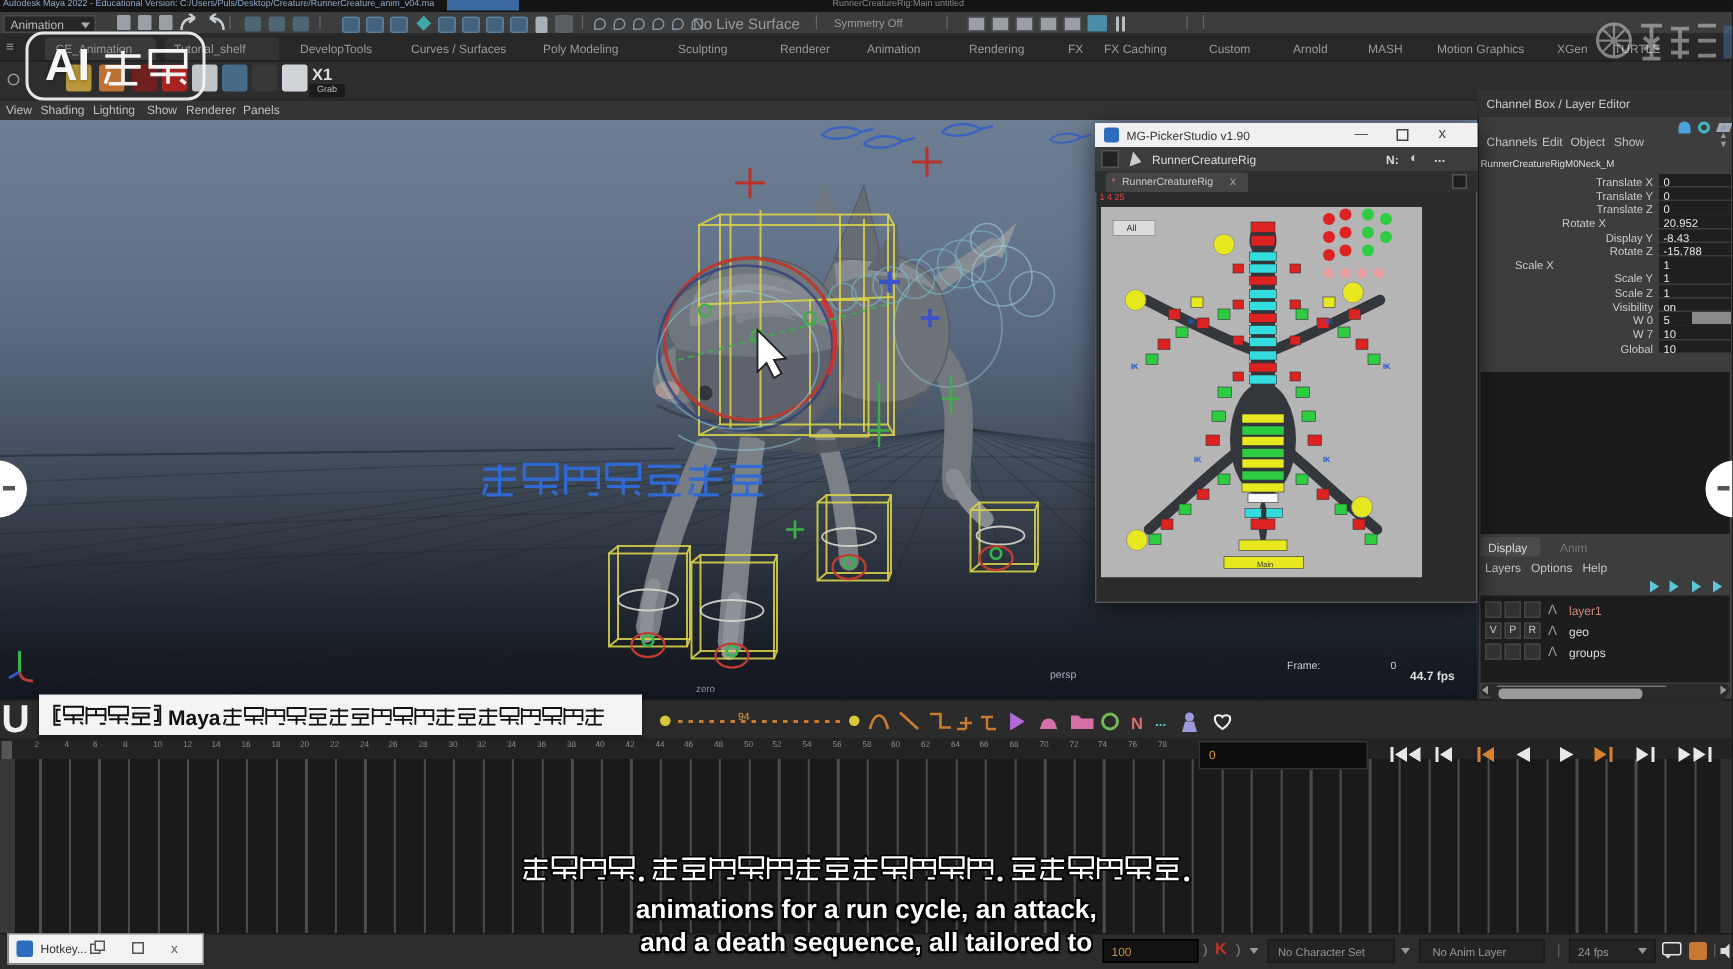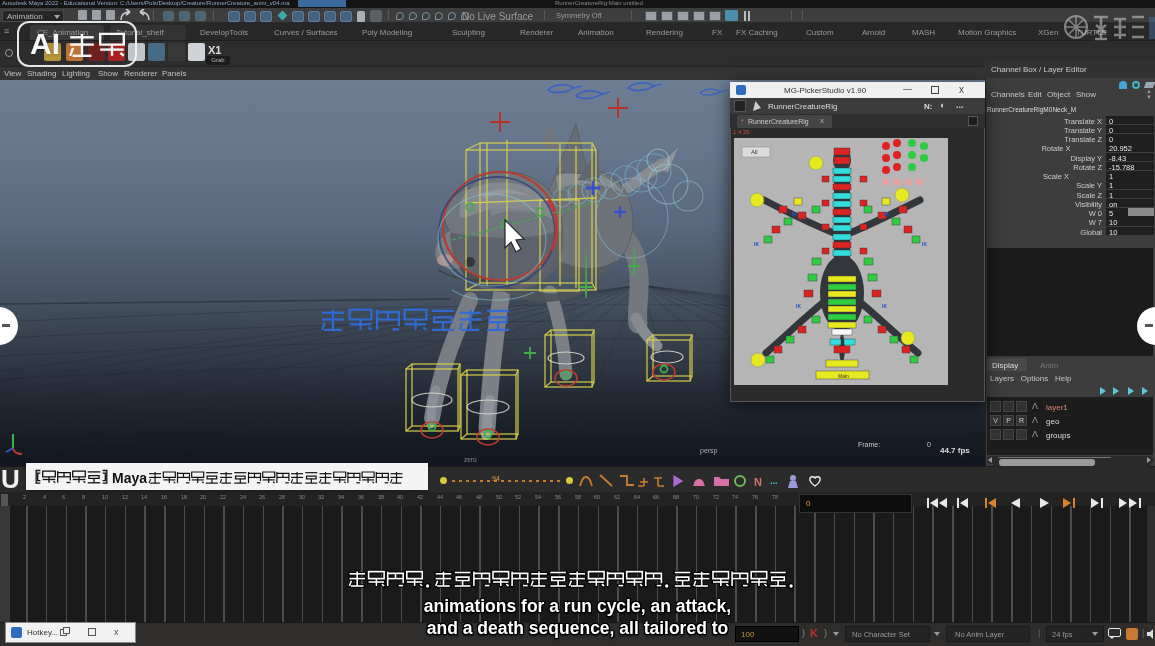--- a/index.html
+++ b/index.html
@@ -321,21 +321,21 @@
 <div class="t" style="left:1109px;top:135.0px;font-size:7.5px;color:#e8e8e8">0</div>
 <div class="t" style="left:1010px;top:144.2px;width:92px;text-align:center;font-size:7.5px;color:#ccc">Rotate X</div>
 <div class="abs" style="left:1106px;top:143.2px;width:48px;height:8.5px;background:#1f1f1f"></div>
 <div class="t" style="left:1109px;top:144.2px;font-size:7.5px;color:#e8e8e8">20.952</div>
 <div class="t" style="left:1010px;top:153.5px;width:92px;text-align:right;font-size:7.5px;color:#ccc">Display Y</div>
 <div class="abs" style="left:1106px;top:152.5px;width:48px;height:8.5px;background:#1f1f1f"></div>
 <div class="t" style="left:1109px;top:153.5px;font-size:7.5px;color:#e8e8e8">-8.43</div>
 <div class="t" style="left:1010px;top:162.8px;width:92px;text-align:right;font-size:7.5px;color:#ccc">Rotate Z</div>
 <div class="abs" style="left:1106px;top:161.8px;width:48px;height:8.5px;background:#1f1f1f"></div>
 <div class="t" style="left:1109px;top:162.8px;font-size:7.5px;color:#e8e8e8">-15.788</div>
-<div class="t" style="left:1010px;top:172.0px;width:92px;text-align:center;font-size:7.5px;color:#ccc">Scale X</div>
+<div class="t" style="left:1010px;top:172.0px;width:92px;text-align:left;font-size:7.5px;color:#ccc">Scale X</div>
 <div class="abs" style="left:1106px;top:171.0px;width:48px;height:8.5px;background:#1f1f1f"></div>
 <div class="t" style="left:1109px;top:172.0px;font-size:7.5px;color:#e8e8e8">1</div>
 <div class="t" style="left:1010px;top:181.2px;width:92px;text-align:right;font-size:7.5px;color:#ccc">Scale Y</div>
 <div class="abs" style="left:1106px;top:180.2px;width:48px;height:8.5px;background:#1f1f1f"></div>
 <div class="t" style="left:1109px;top:181.2px;font-size:7.5px;color:#e8e8e8">1</div>
 <div class="t" style="left:1010px;top:190.5px;width:92px;text-align:right;font-size:7.5px;color:#ccc">Scale Z</div>
 <div class="abs" style="left:1106px;top:189.5px;width:48px;height:8.5px;background:#1f1f1f"></div>
 <div class="t" style="left:1109px;top:190.5px;font-size:7.5px;color:#e8e8e8">1</div>
 <div class="t" style="left:1010px;top:199.8px;width:92px;text-align:right;font-size:7.5px;color:#ccc">Visibility</div>
 <div class="abs" style="left:1106px;top:198.8px;width:48px;height:8.5px;background:#1f1f1f"></div>
@@ -833,21 +833,21 @@
 <div class="abs" style="left:1110px;top:637px;width:0;height:0;border-left:2px solid transparent;border-right:2px solid transparent;border-top:2px solid #e8e8e8;z-index:52"></div>
 <div class="abs" style="left:1126px;top:628px;width:12px;height:12px;background:#c87830;border-radius:2px;z-index:52"></div>
 <div class="t" style="left:1142px;top:628px;font-size:9px;color:#666;z-index:52">|</div>
 <svg class="abs" style="left:1146px;top:628px;z-index:52" width="12" height="12" viewBox="0 0 12 12" xmlns="http://www.w3.org/2000/svg">
 <path d="M 1 4 h 3 l 3 -3 v 10 l -3 -3 h -3 z" fill="#ddd"></path>
       <path d="M 9 3 q 3 3 0 6" stroke="#ddd" fill="none" stroke-width="1.2"></path>
     </svg>
 <div class="abs" style="left:730px;top:82px;width:255px;height:320px;background:#2b2b2b;box-shadow:0 4px 16px rgba(0,0,0,0.6);border:1px solid #555;z-index:20"></div>
 <div class="abs" style="left:730px;top:82px;width:255px;height:16px;background:#f0f0f0;z-index:21"></div>
 <div class="abs" style="left:736px;top:85px;width:10px;height:10px;background:#2d6cc0;border-radius:2px;z-index:22"></div>
-<div class="t" style="left:784px;top:86px;font-size:8px;color:#333;z-index:22">MG-PickerStudio v1.90</div>
+<div class="t" style="left:751px;top:86px;font-size:8px;color:#333;z-index:22">MG-PickerStudio v1.90</div>
 <div class="t" style="left:903px;top:84px;font-size:9px;color:#444;z-index:22">—</div>
 <div class="abs" style="left:931px;top:86px;width:8px;height:8px;border:1px solid #444;z-index:22"></div>
 <div class="t" style="left:959px;top:84px;font-size:10px;color:#444;z-index:22">x</div>
 <div class="abs" style="left:730px;top:98px;width:255px;height:16px;background:#3c3c3c;z-index:21"></div>
 <div class="abs" style="left:734px;top:100px;width:12px;height:12px;background:#222;border:1px solid #555;z-index:22"></div>
 <div class="abs" style="left:753px;top:101px;width:8px;height:10px;background:#ccc;clip-path:polygon(0 100%,30% 0,100% 70%);z-index:22"></div>
 <div class="t" style="left:768px;top:102px;font-size:8px;color:#ddd;z-index:22">RunnerCreatureRig</div>
 <div class="t" style="left:924px;top:102px;font-size:8px;color:#ddd;font-weight:bold;z-index:22">N:</div>
 <div class="t" style="left:940px;top:100px;font-size:9px;color:#ccc;z-index:22">◐</div>
 <div class="t" style="left:956px;top:100px;font-size:9px;color:#ccc;z-index:22;font-weight:bold">...</div>

